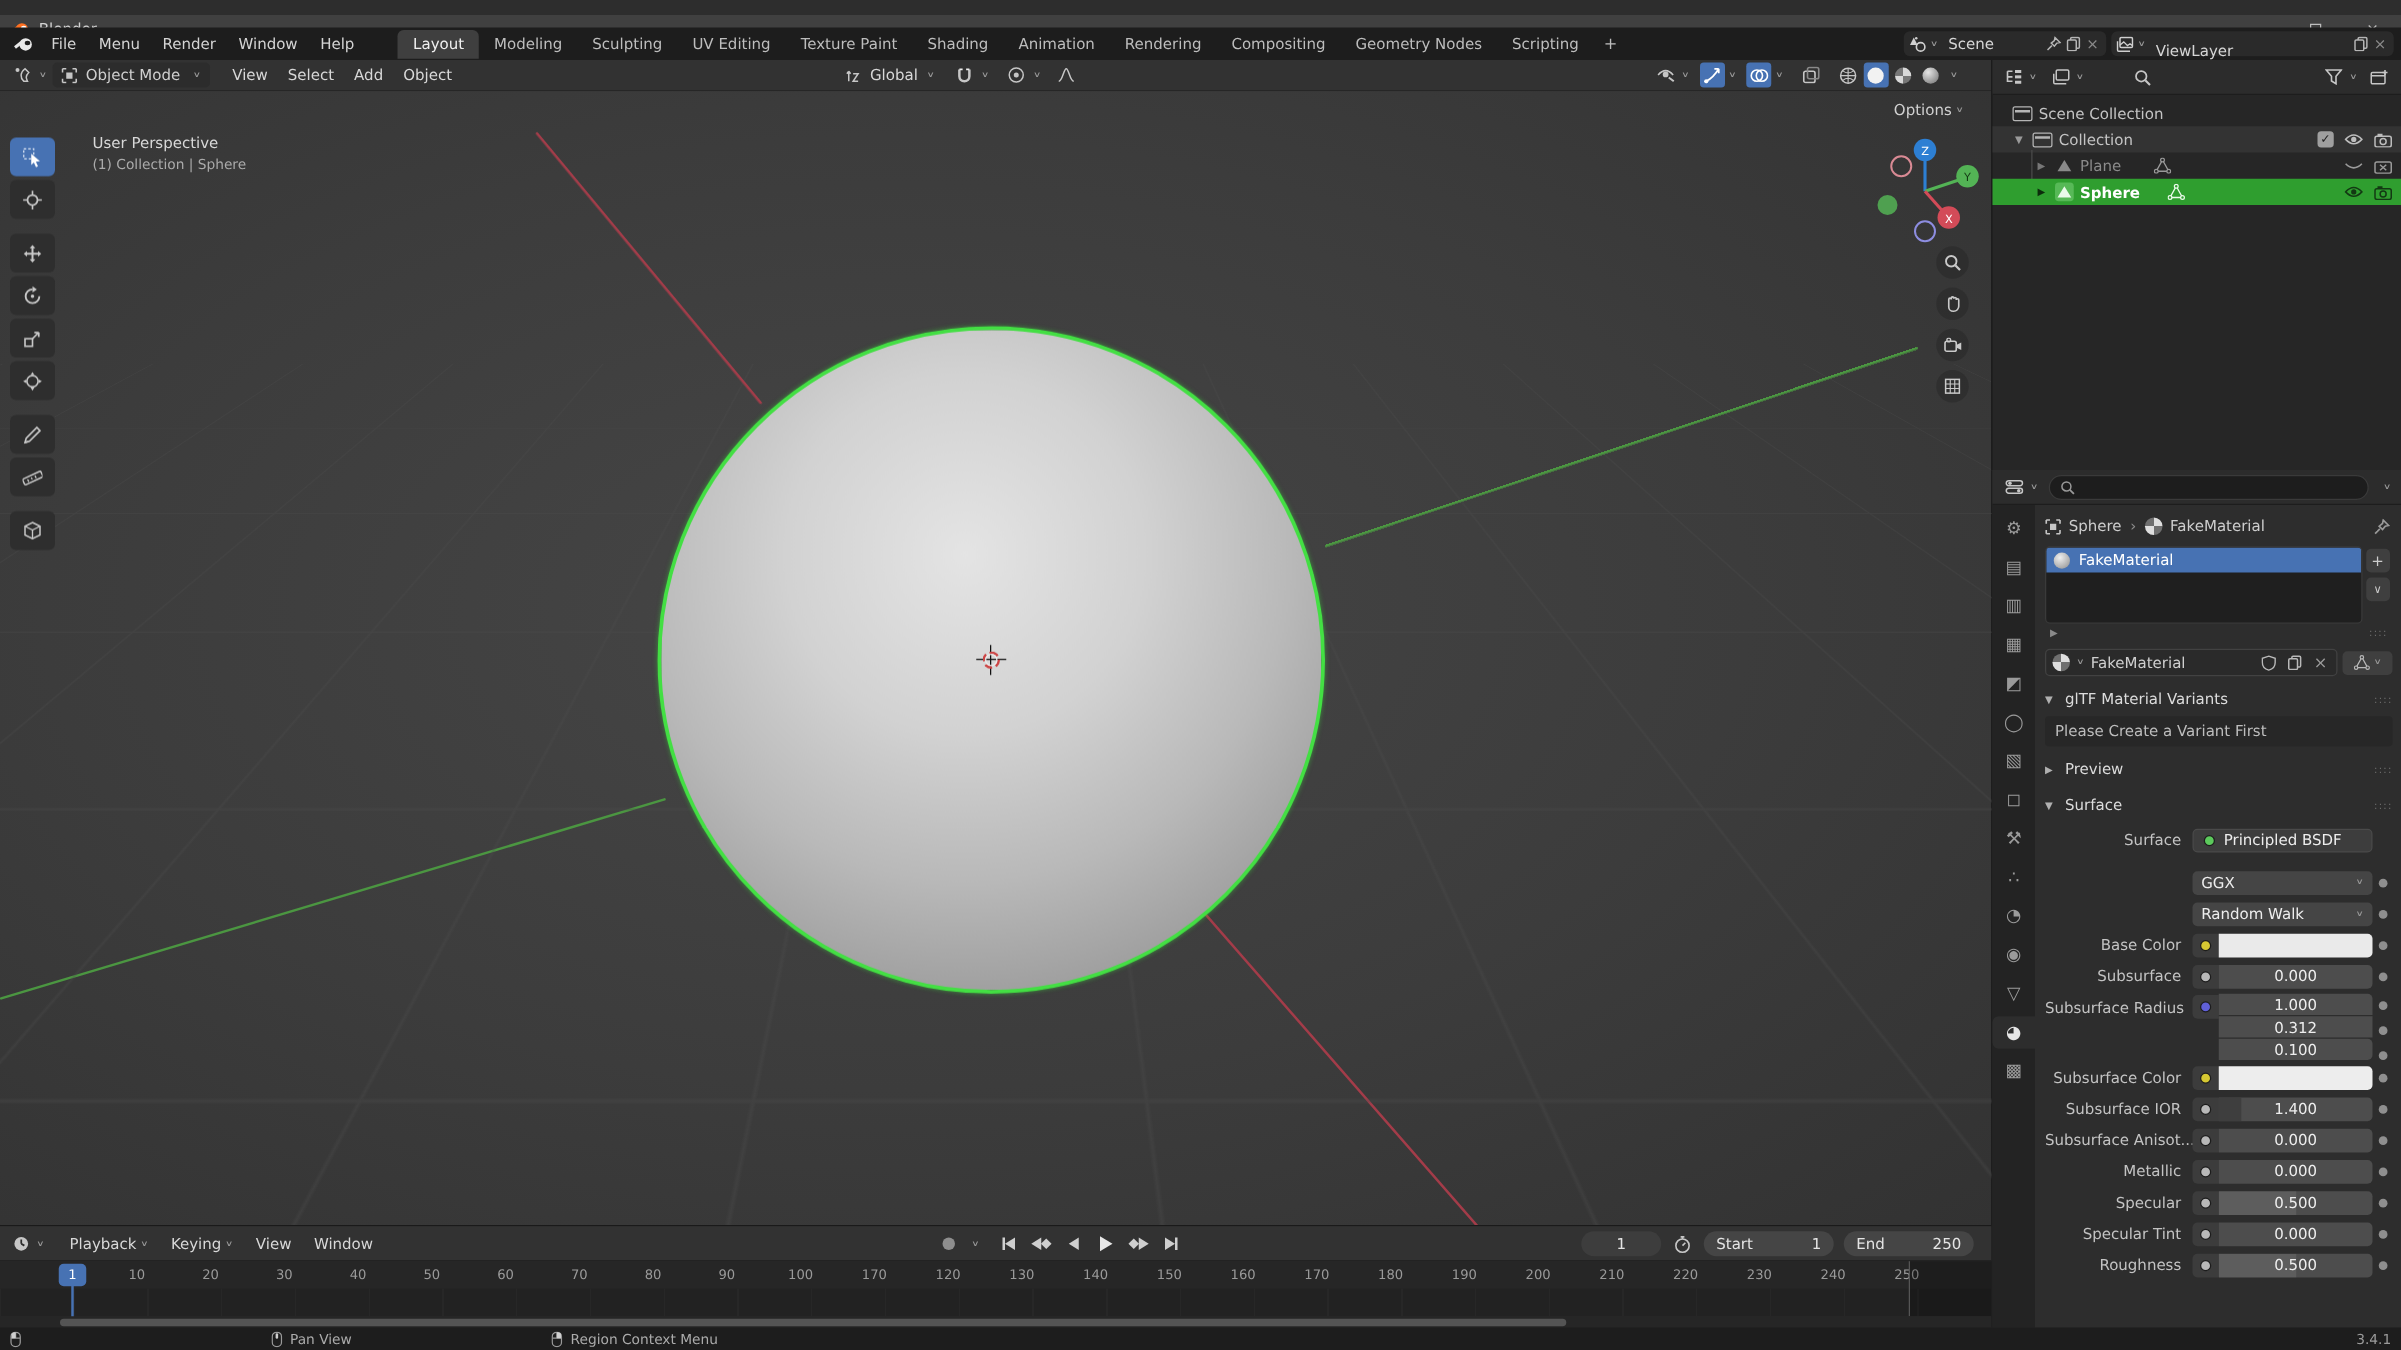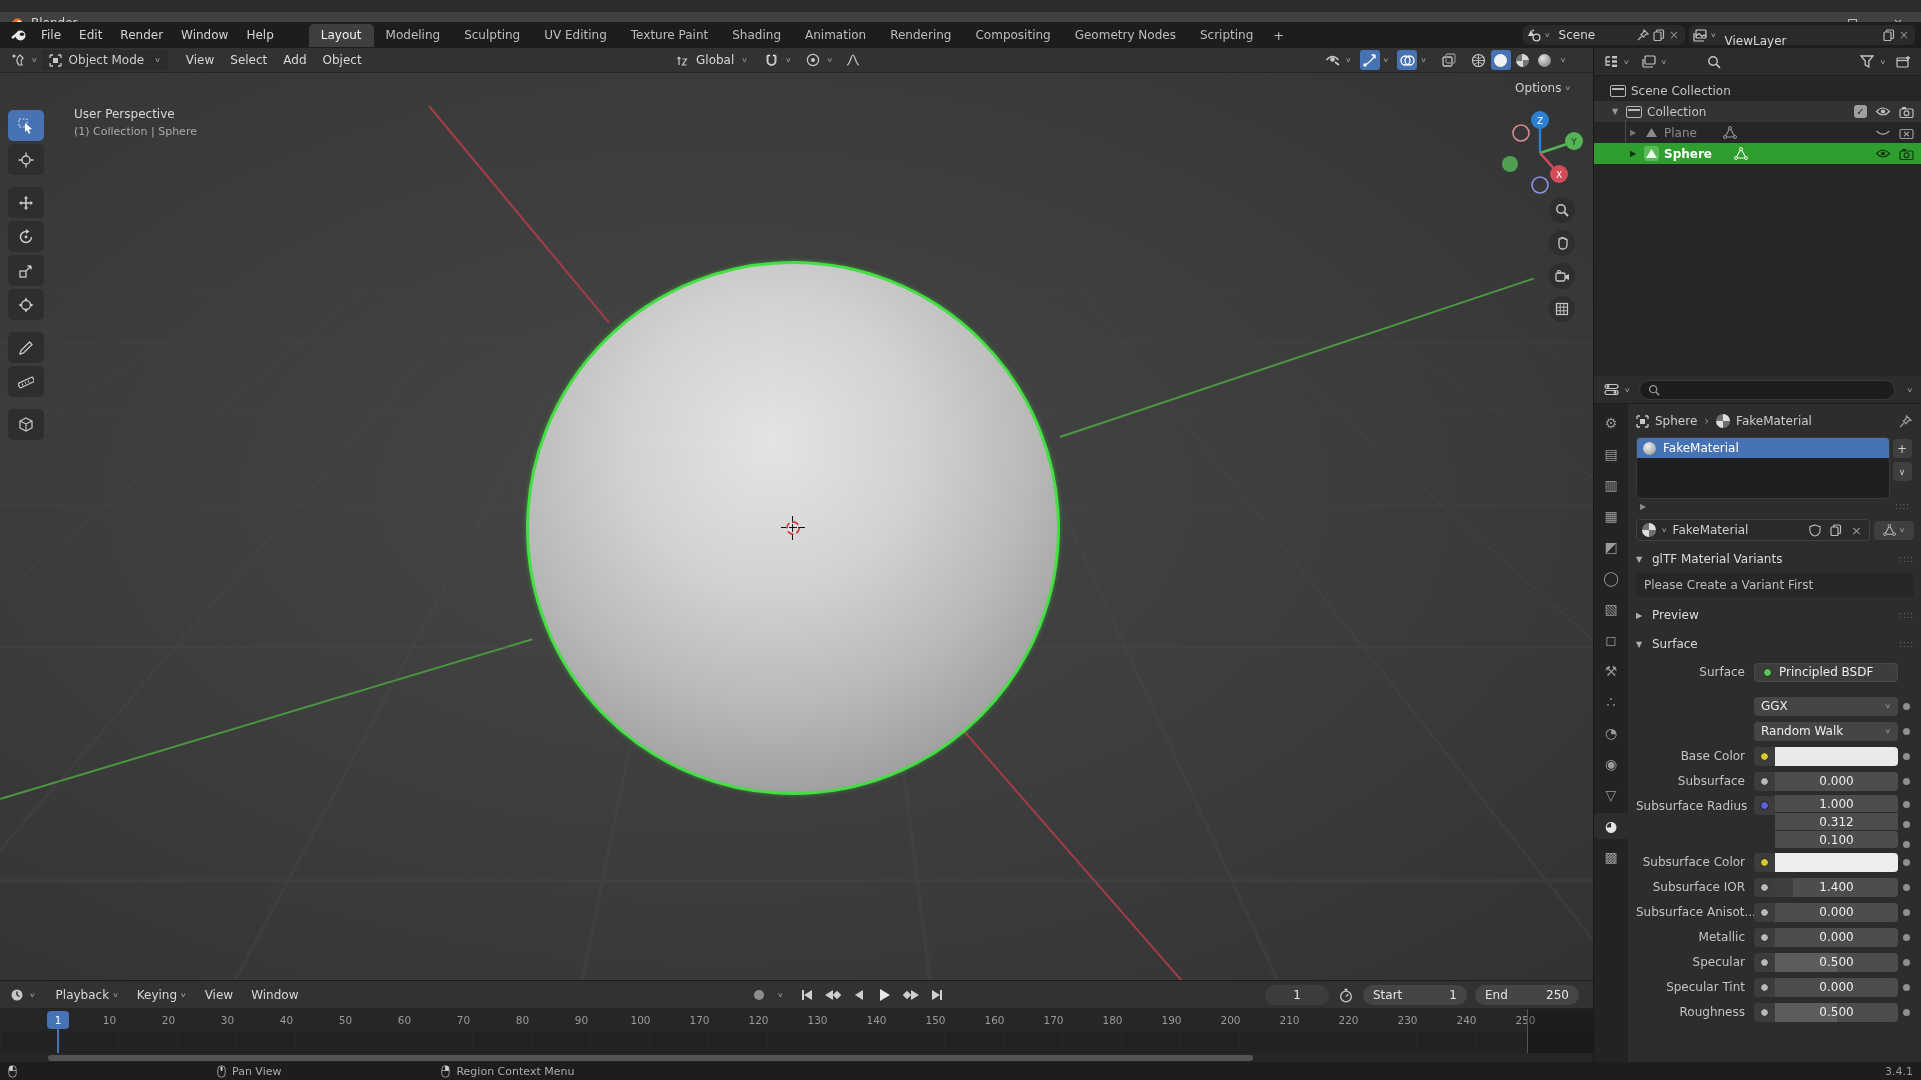--- a/index.html
+++ b/index.html
@@ -207,21 +207,21 @@
 
   <div class="menubar">
     <svg width="18" height="16" viewBox="0 0 16 16" style="margin:0 4px;">
       <circle cx="9.5" cy="8.5" r="5" fill="#e8e8e8"></circle>
       <ellipse cx="11" cy="7.3" rx="2.2" ry="1.8" fill="#1d1d1d"></ellipse>
       <path d="M1 11 L6 7" stroke="#e8e8e8" stroke-width="2.4" fill="none"></path>
     </svg>
     <div class="row">
 
     <span class="menu-item">File</span>
-        <span class="menu-item">Edit</span>
+        <span class="menu-item">Menu</span>
         <span class="menu-item">Render</span>
         <span class="menu-item">Window</span>
         <span class="menu-item">Help</span>
       </div>
     <div class="tabs">
 
     <span class="ws-tab active">Layout</span>
         <span class="ws-tab">Modeling</span>
         <span class="ws-tab">Sculpting</span>
         <span class="ws-tab">UV Editing</span>

